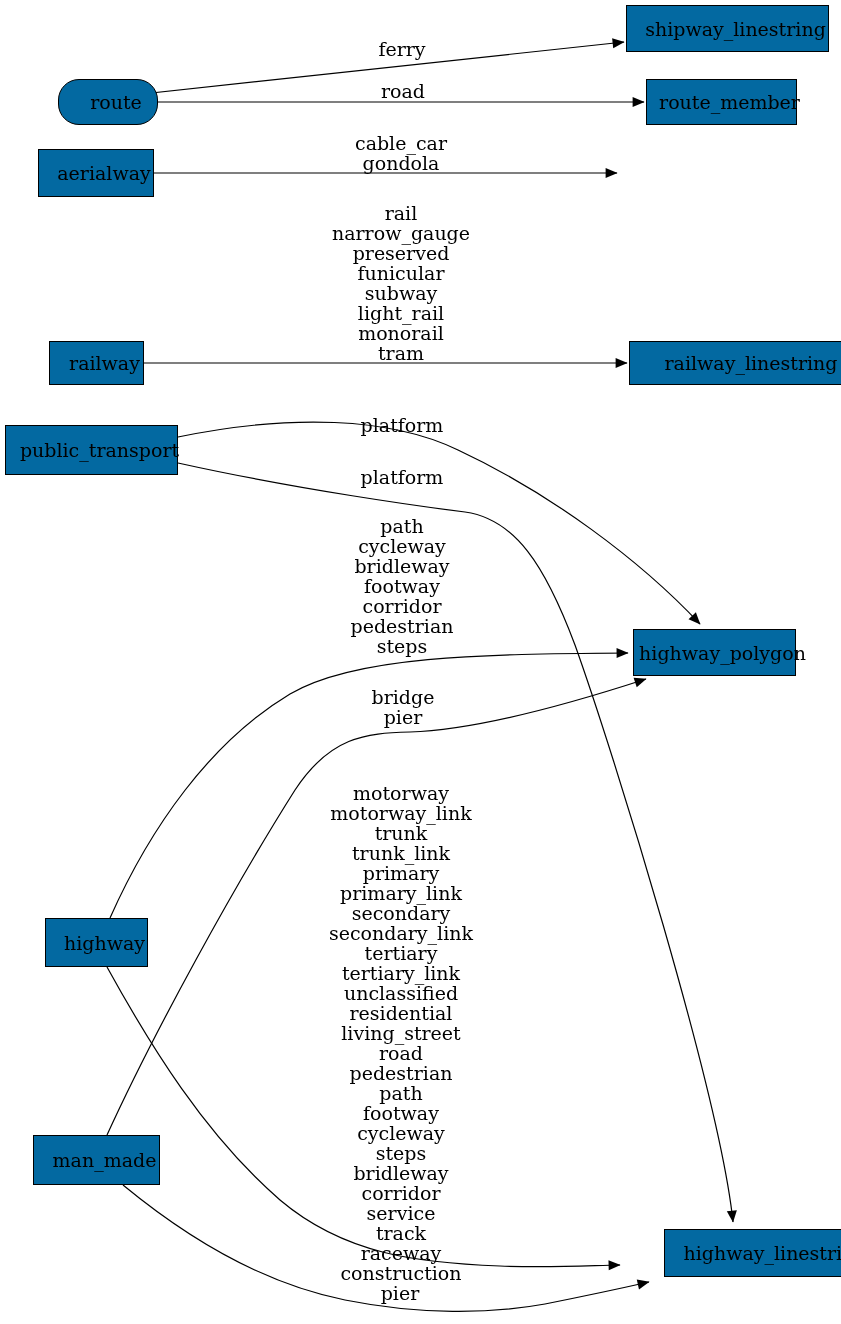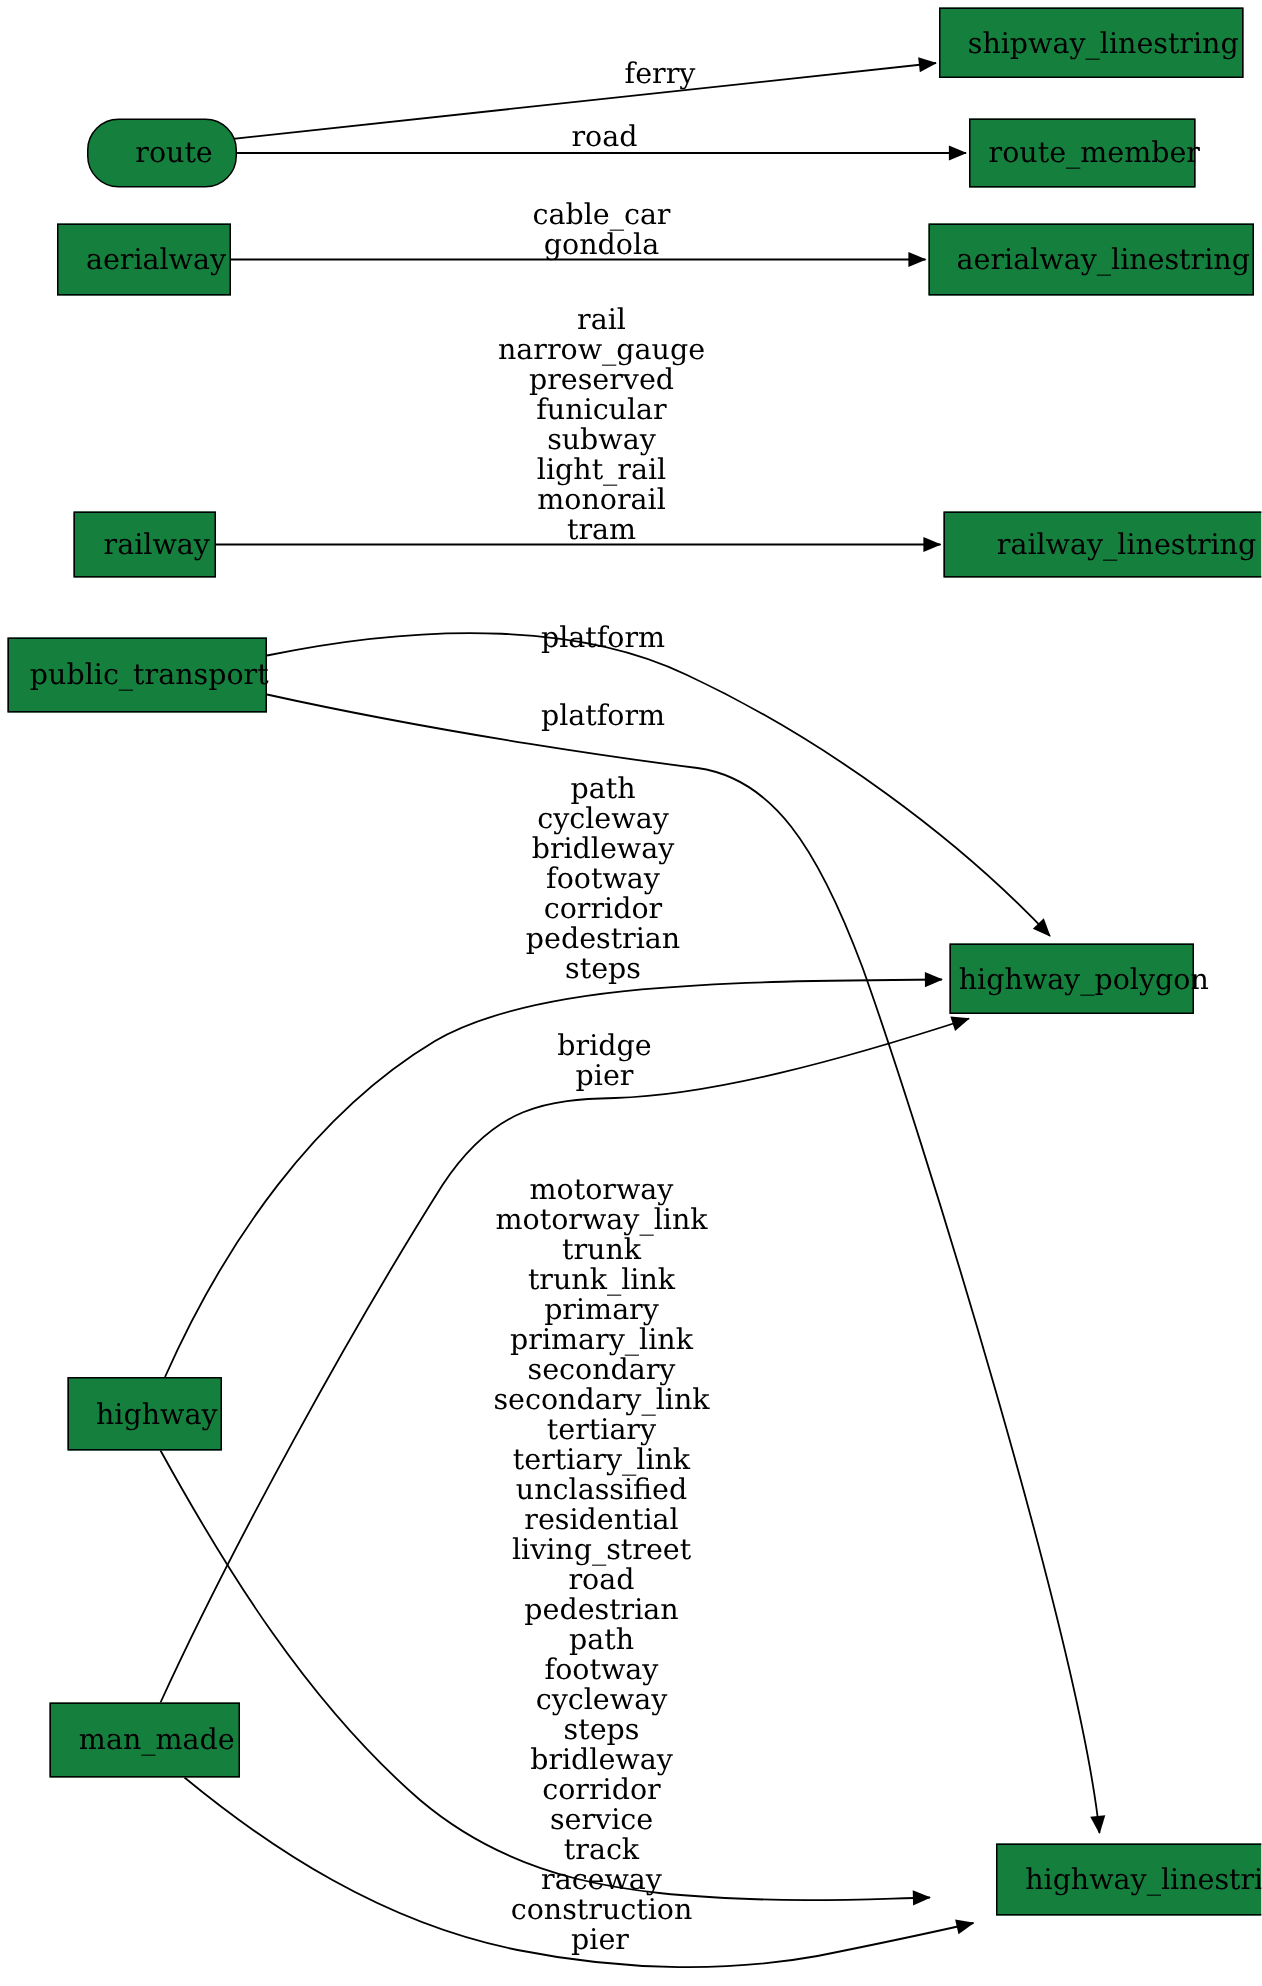--- a/index.html
+++ b/index.html
@@ -19,21 +19,21 @@
   }
   svg.edge-layer path.edge {
     fill: none;
     stroke: #000000;
     stroke-width: 1.2;
   }
   .node {
     position: absolute;
     box-sizing: border-box;
     border: 1.3px solid #000000;
-    background: #15803d;
+    background: #0369a1;
     display: flex;
     align-items: center;
     justify-content: center;
     font-size: 19px;
     line-height: 20px;
     white-space: nowrap;
     padding-left: 16px;
   }
   .elabel {
     position: absolute;
@@ -70,26 +70,25 @@
 
   <div class="node" style="left:58px; top:79px; width:100px; height:46px;border-radius:21px;">route</div>
   <div class="node" style="left:38px; top:149px; width:116px; height:48px;">aerialway</div>
   <div class="node" style="left:49px; top:341px; width:95px; height:44px;">railway</div>
   <div class="node" style="left:5px; top:425px; width:173px; height:50px;">public_transport</div>
   <div class="node" style="left:45px; top:918px; width:103px; height:49px;">highway</div>
   <div class="node" style="left:33px; top:1135px; width:127px; height:50px;">man_made</div>
 
   <div class="node" style="left:626px; top:5px; width:203px; height:47px;">shipway_linestring</div>
   <div class="node" style="left:646px; top:79px; width:151px; height:46px;">route_member</div>
-  <div class="node" style="left:619px; top:149px; width:217px; height:48px;">aerialway_linestring</div>
   <div class="node" style="left:629px; top:341px; width:228px; height:44px;">railway_linestring</div>
   <div class="node" style="left:633px; top:629px; width:163px; height:47px;">highway_polygon</div>
   <div class="node" style="left:624px; top:1229px; width:206px; height:48px;margin-left:40px;">highway_linestring</div>
 
-  <div class="elabel" style="left:402px; top:39px;margin-left:38px;">ferry</div>
+  <div class="elabel" style="left:402px; top:39px;">ferry</div>
   <div class="elabel" style="left:403px; top:81px;">road</div>
   <div class="elabel" style="left:401px; top:133px;">cable_car
 gondola</div>
   <div class="elabel" style="left:401px; top:203px;">rail
 narrow_gauge
 preserved
 funicular
 subway
 light_rail
 monorail

